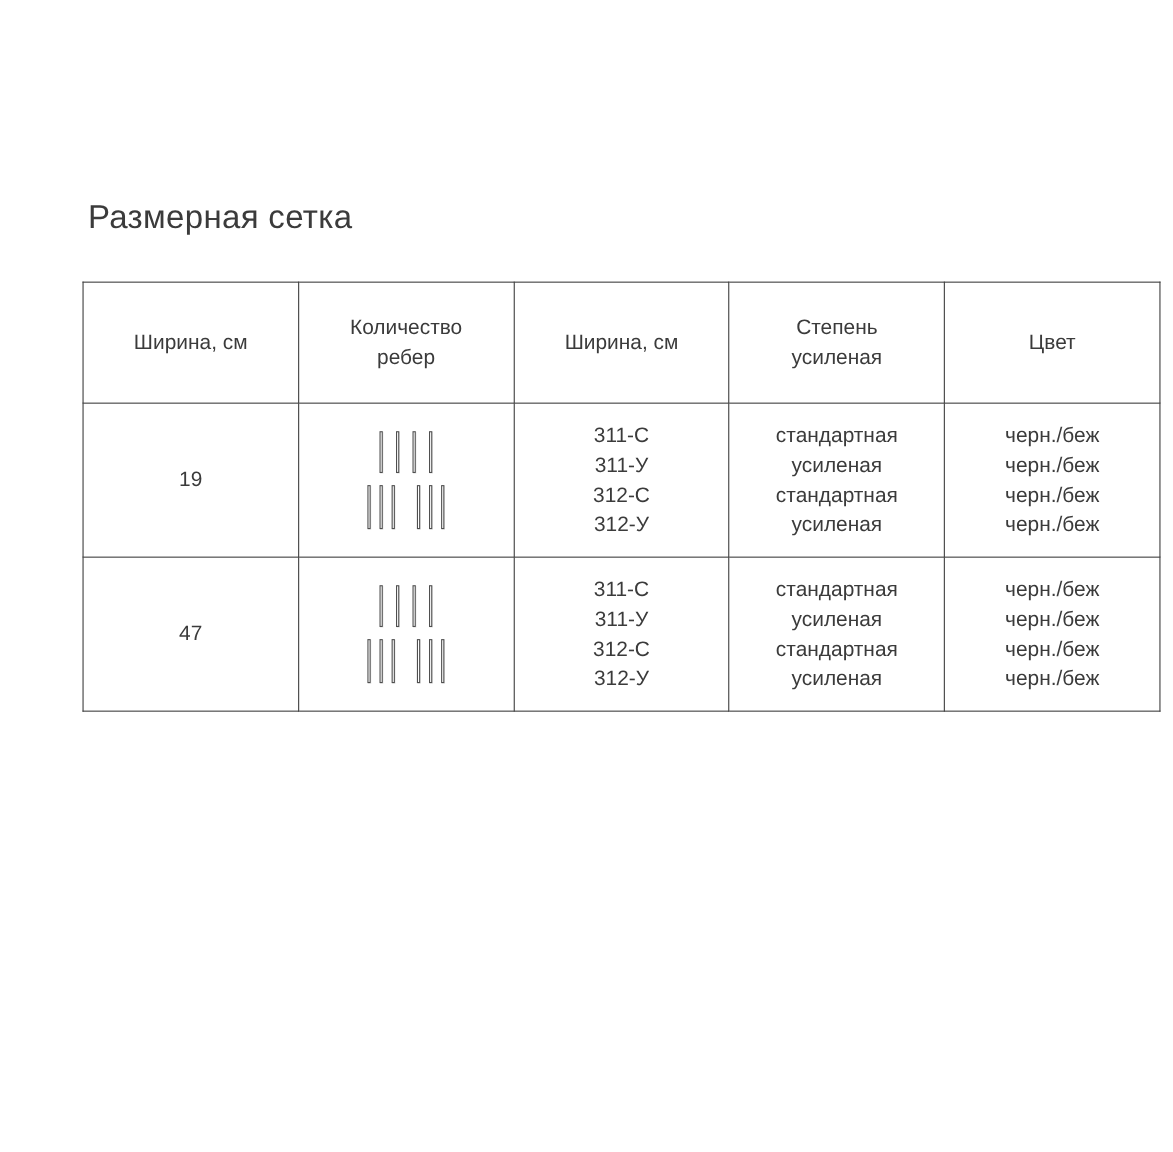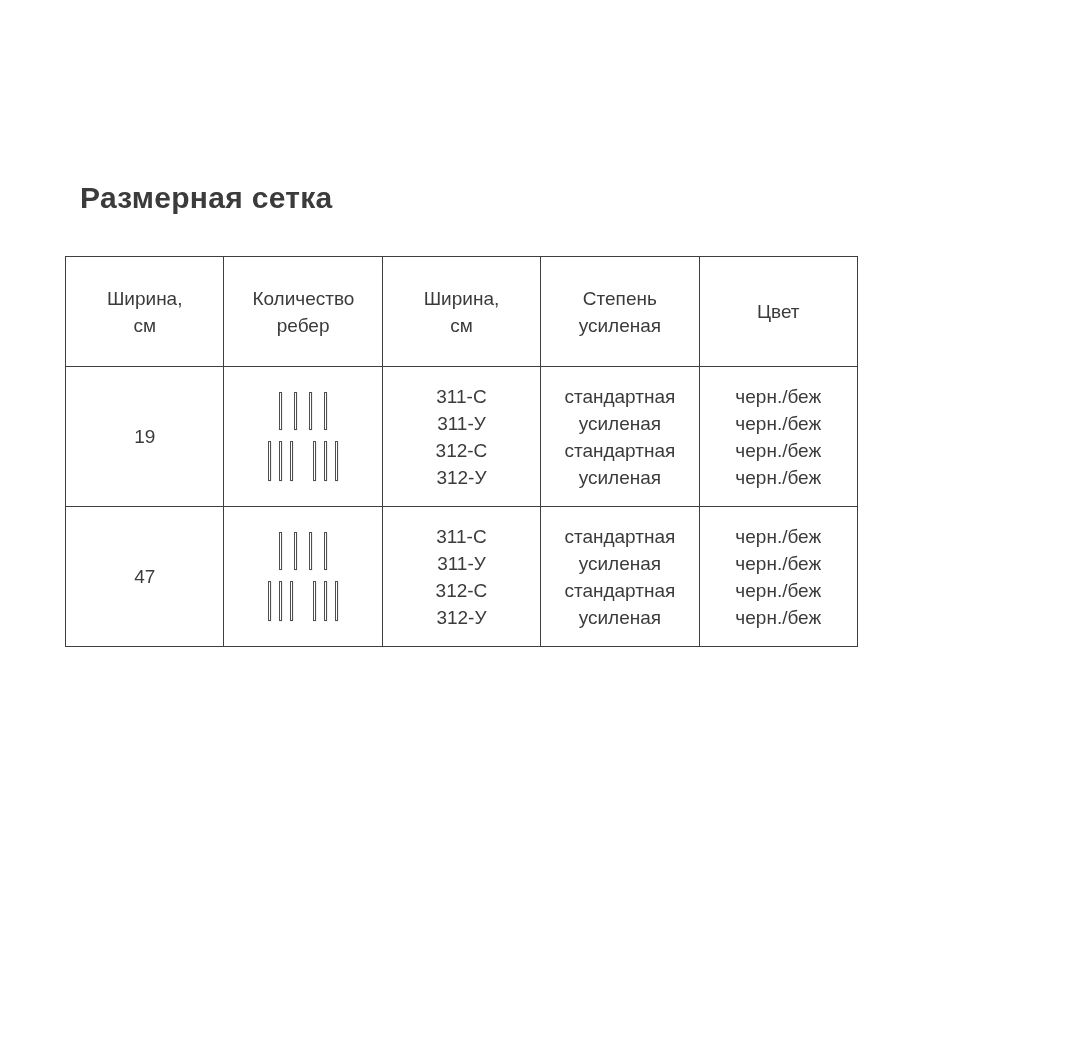--- a/index.html
+++ b/index.html
@@ -21,29 +21,29 @@
     font-family: "Liberation Sans", sans-serif;
     color: var(--text);
     overflow: hidden;
   }
   .title {
     position: absolute;
     left: 80px;
     top: 181px;
     margin: 0;
     font-size: 30px;
-    font-weight: 700;
+    font-weight: 400;
     letter-spacing: 0.3px;
     color: var(--text);
   }
   table.size-table {
     position: absolute;
-    left: 65px;
+    left: 75px;
     top: 256px;
-    width: 793px;
+    width: 980px;
     border-collapse: collapse;
     table-layout: fixed;
   }
   .size-table th,
   .size-table td {
     border: 1.5px solid var(--border);
     text-align: center;
     vertical-align: middle;
     font-size: 19px;
     font-weight: 400;

